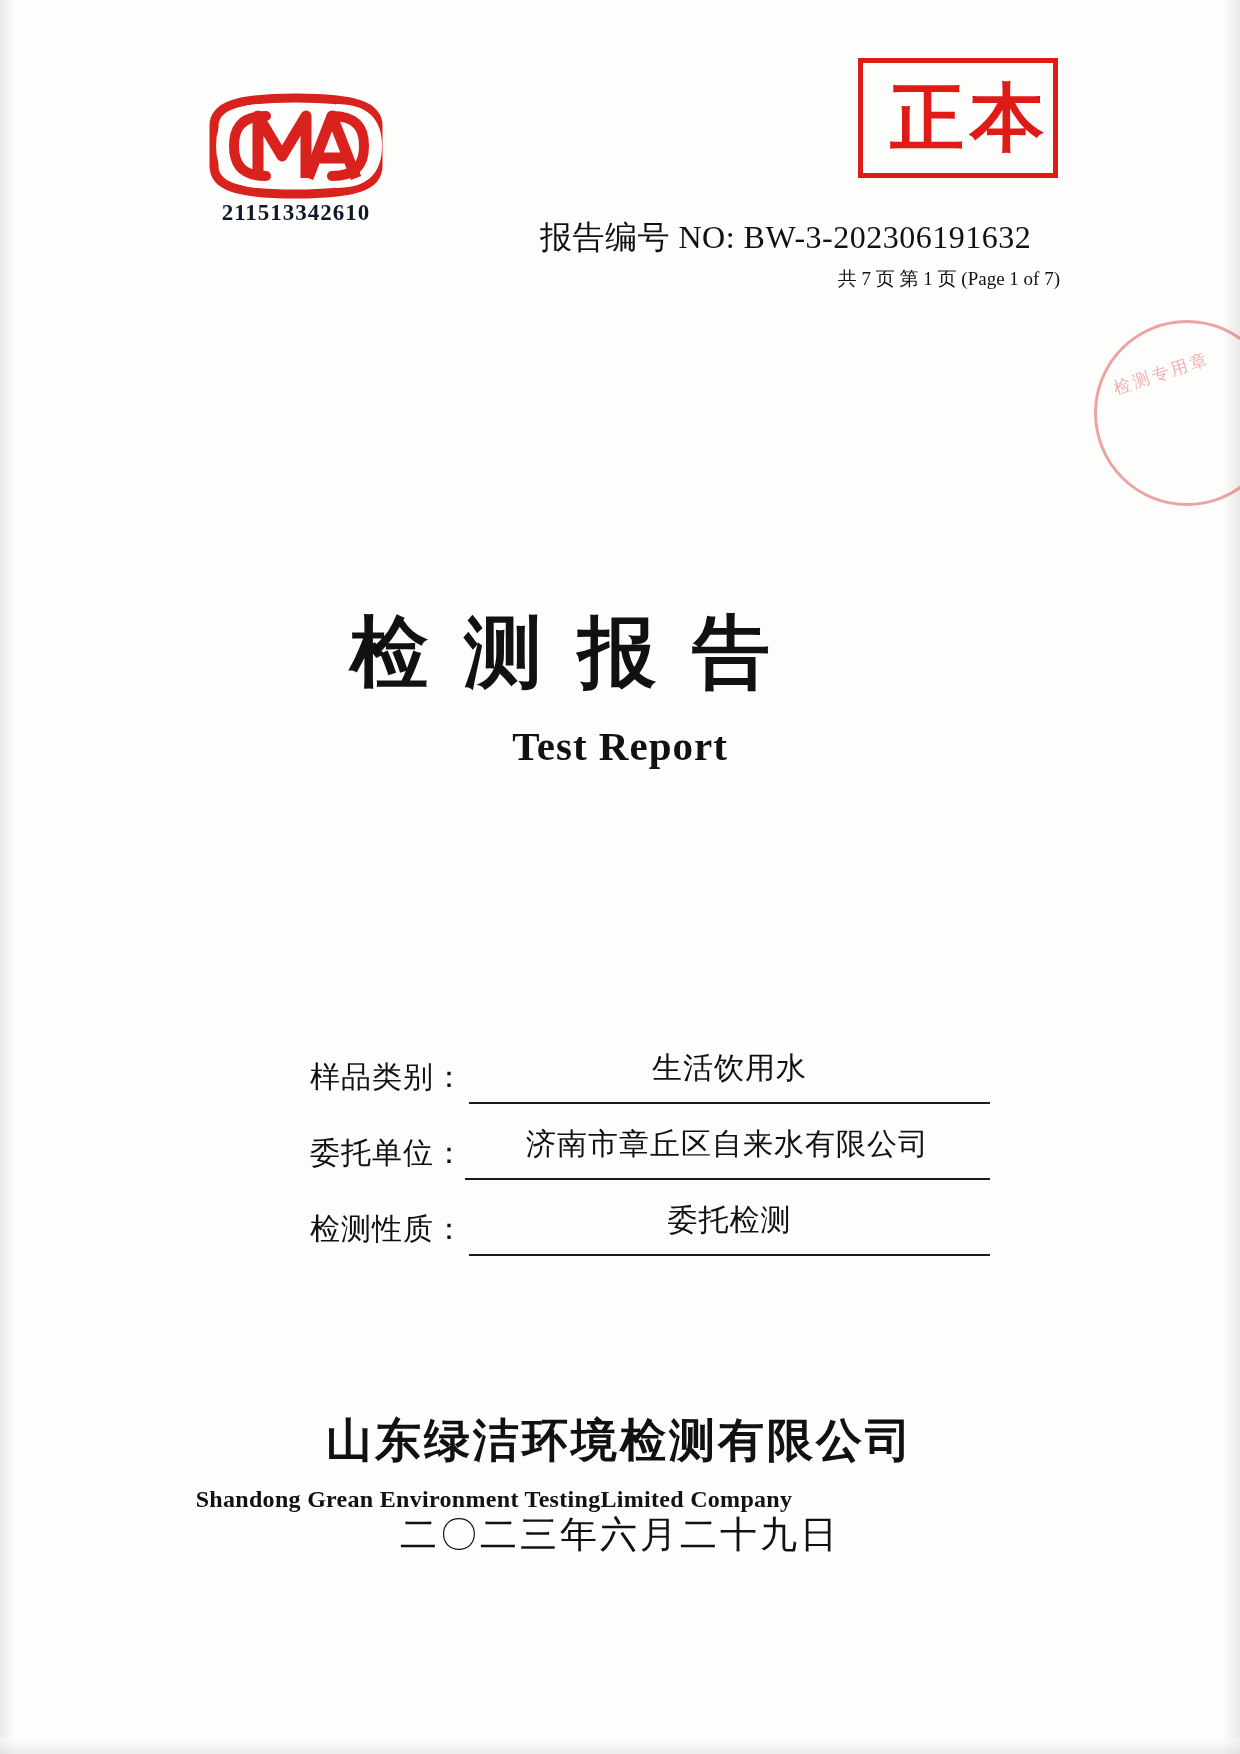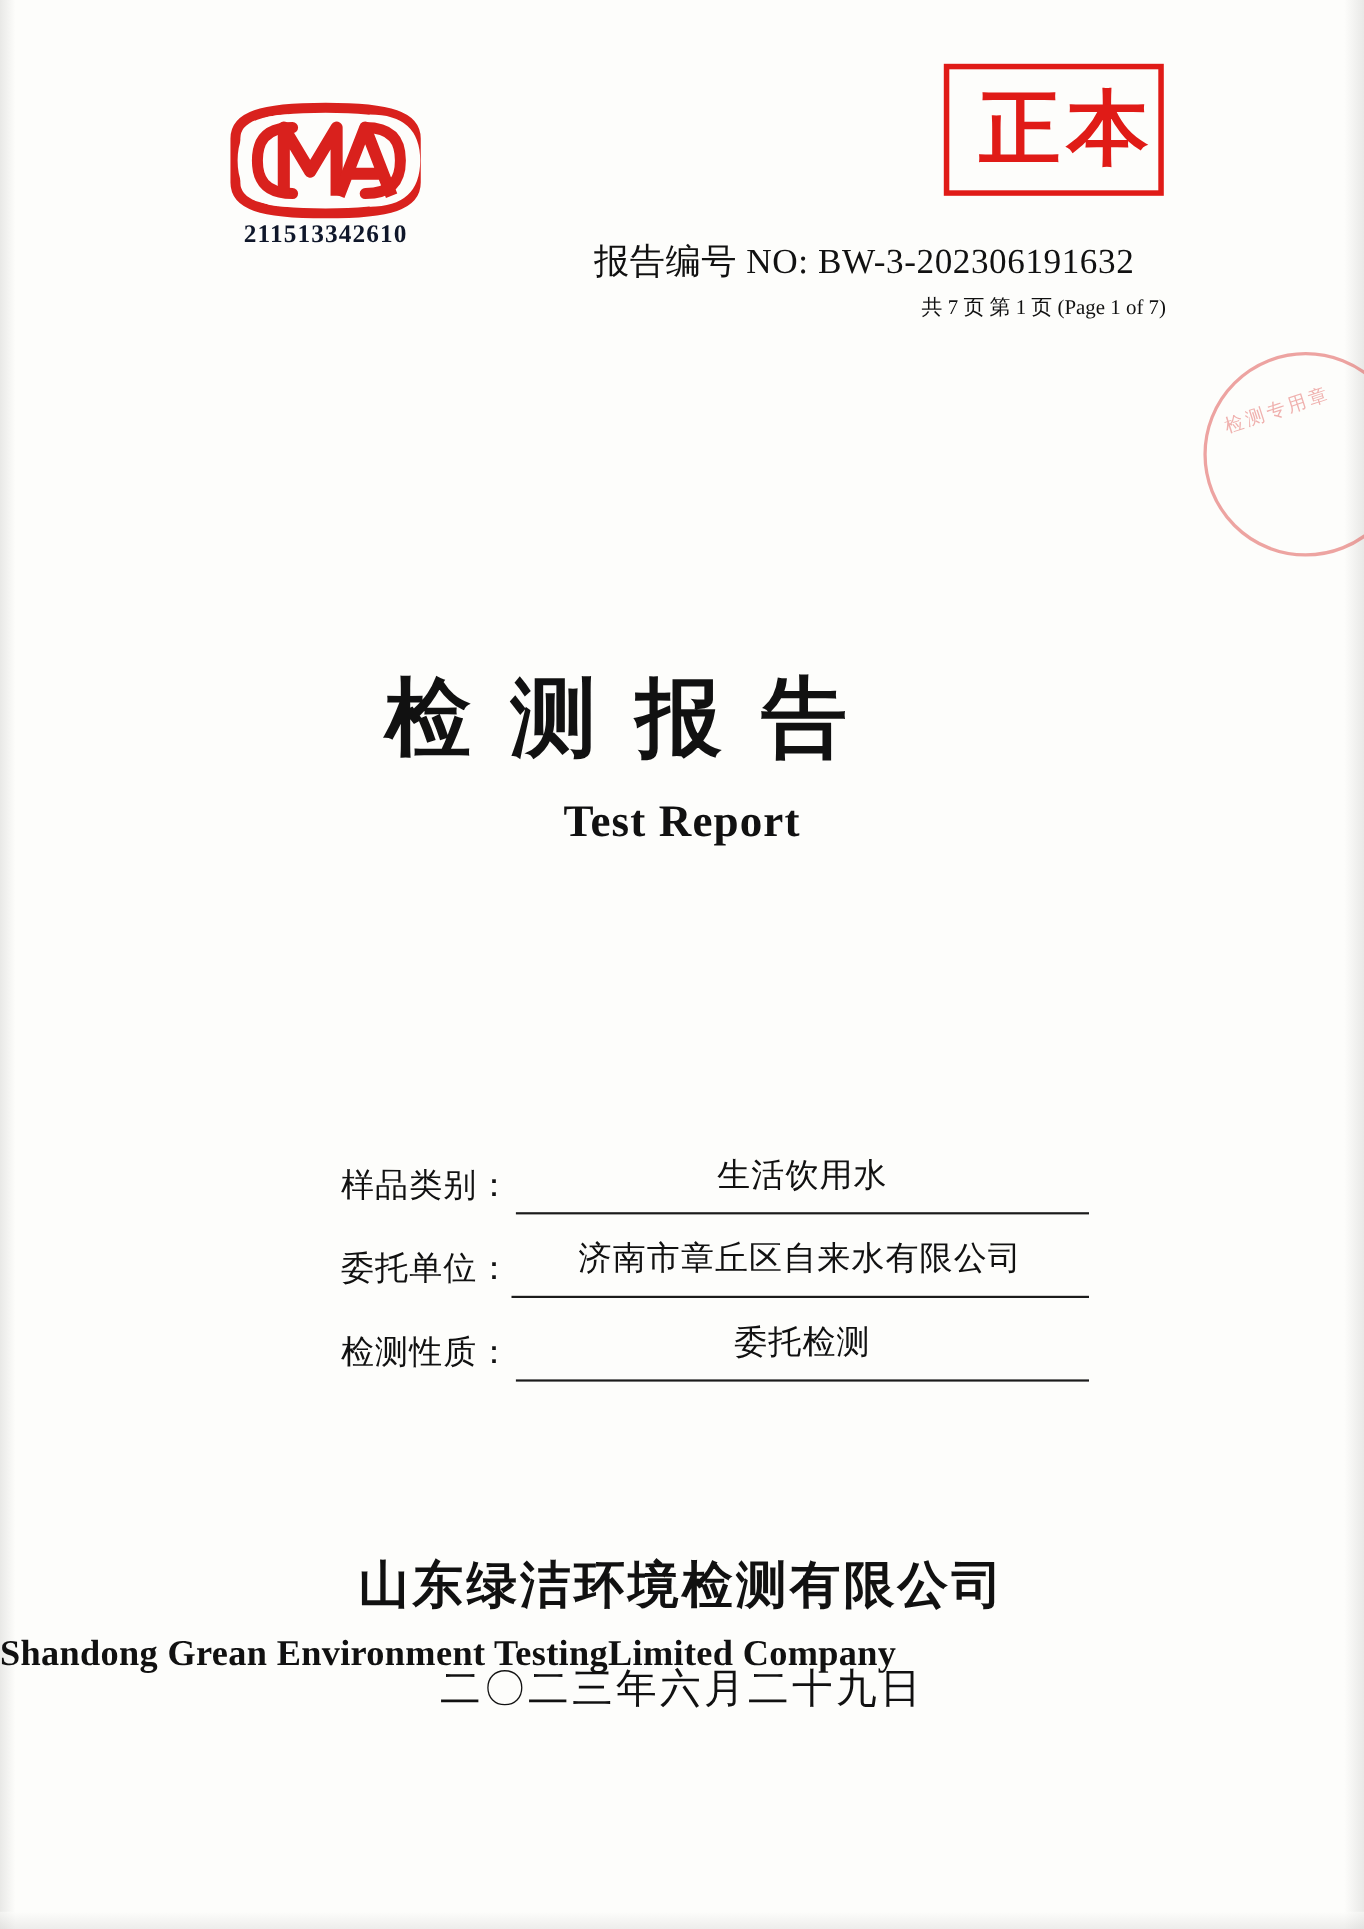--- a/index.html
+++ b/index.html
@@ -207,22 +207,22 @@
     font-size: 46px;
     font-weight: bold;
     letter-spacing: 3px;
     font-family: "DejaVu Serif", "Liberation Serif", serif;
   }
   .company-en {
     position: absolute;
     left: 0;
     top: 1486px;
     width: 988px;
-    text-align: left;
-    font-size: 33px;
+    text-align: center;
+    font-size: 24px;
     font-weight: bold;
     font-family: "Liberation Serif", serif;
     letter-spacing: .3px;
   }
   .report-date {
     position: absolute;
     left: 0;
     top: 1510px;
     width: 1240px;
     text-align: center;

